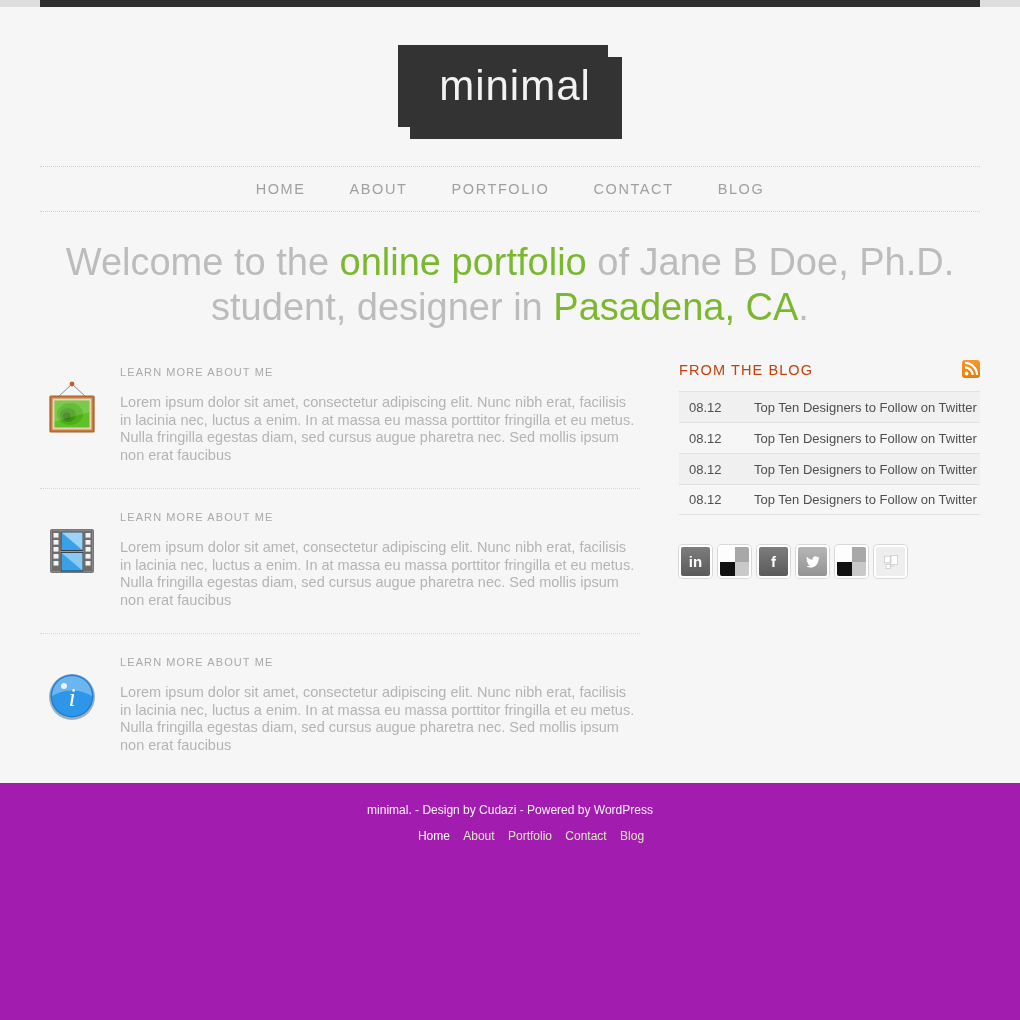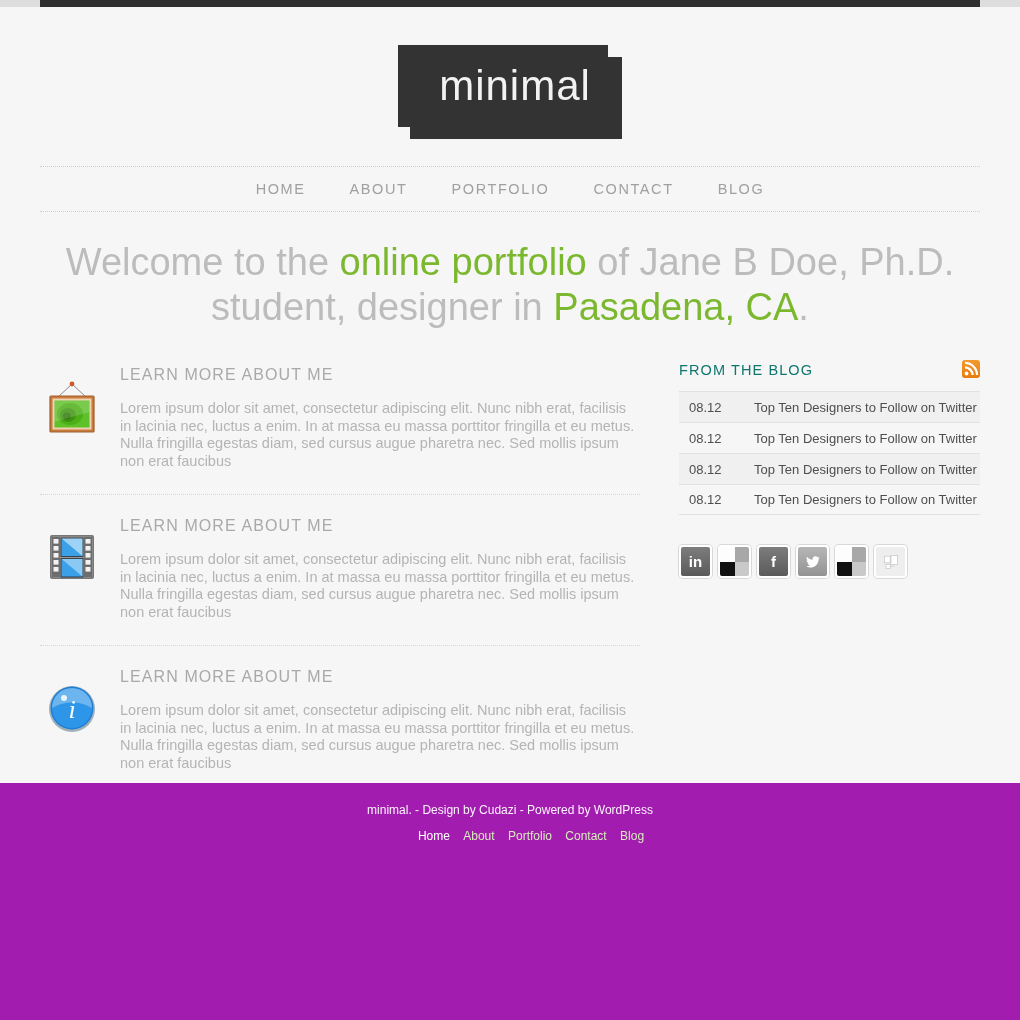--- a/index.html
+++ b/index.html
@@ -86,35 +86,35 @@
   .feature + .feature {
     border-top: 1px dotted #d6d6d6;
     padding-top: 22px;
   }
   .feature-icon {
     position: absolute; left: 4px; top: 12px; width: 56px; height: 56px;
   }
   .feature + .feature .feature-icon { top: 34px; }
   .feature-title {
     color: #a9a9a9;
-    font-size: 16px;
+    font-size: 11px;
     letter-spacing: 1.1px;
     margin-bottom: 16px;
   }
   .feature-body {
     color: #b4b4b4;
     font-size: 14.5px;
     line-height: 17.5px;
     width: 515px;
   }
 
   
   .col-right { position: absolute; left: 679px; top: 362px; width: 301px; }
   .side-title {
-    color: #0f766e;
+    color: #c2410c;
     font-size: 14.5px;
     letter-spacing: 1.1px;
     margin-bottom: 13px;
   }
   .rss-icon {
     position: absolute; right: 0; top: -2px;
     width: 18px; height: 18px;
     background: linear-gradient(#f29a2e, #e87b0c);
     border-radius: 3px;
   }

